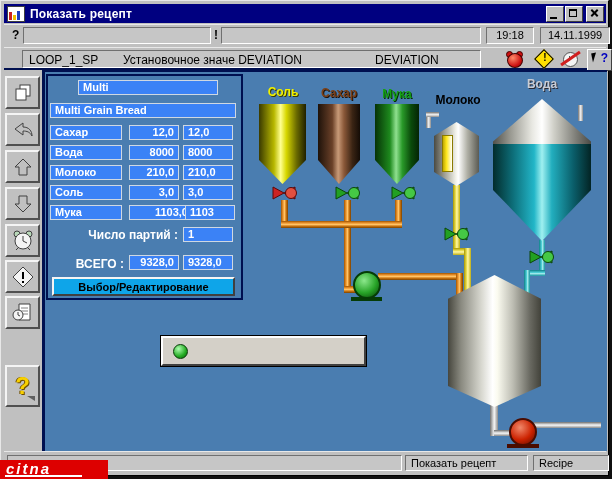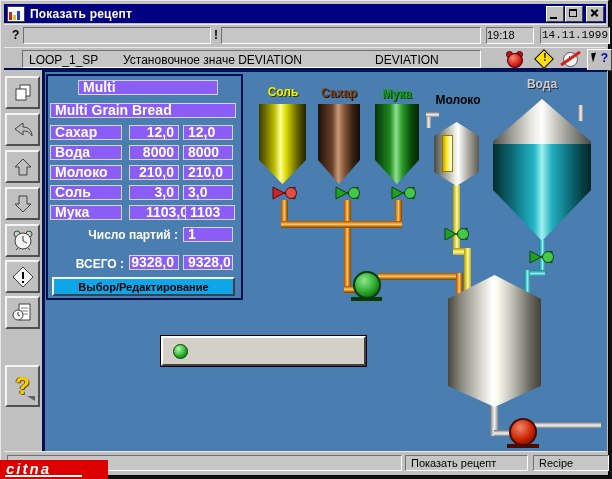--- a/index.html
+++ b/index.html
@@ -52,21 +52,21 @@
     border-top:2px solid #f4f4f4;border-left:2px solid #f4f4f4;border-right:2px solid #505050;border-bottom:2px solid #505050;
     box-sizing:border-box;display:flex;align-items:center;justify-content:center;}
   .toolbtn svg{display:block;}
   .bigq{font-size:24px;font-weight:bold;color:#f8d000;text-shadow:1px 1px 0 #705000, -1px 0 0 #705000;}
   .bigq-arrow{position:absolute;right:3px;bottom:4px;width:0;height:0;border-top:5px solid #606060;border-left:8px solid transparent;}
   
   .canvas{position:absolute;left:41px;top:69px;width:565px;height:381px;background:#4a7db0;
     border-left:3px solid #001050;border-top:2px solid #001050;box-sizing:border-box;}
   
   .panel{position:absolute;left:45px;top:73px;width:197px;height:226px;border:2px solid #001050;background:#4a7db0;box-sizing:border-box;}
-  .blackfield{position:absolute;height:15px;background:#8b5cf6;color:#fff;font-size:14px;font-weight:bold;
+  .blackfield{position:absolute;height:15px;background:#3b82f6;color:#fff;font-size:11px;font-weight:bold;
     border:1px solid #cfd8e2;box-sizing:border-box;line-height:13px;overflow:hidden;white-space:nowrap;}
   .bf-left{padding-left:4px;text-align:left;}
   .bf-right{padding-right:4px;text-align:right;}
   .panel-label{position:absolute;color:#fff;font-size:12px;font-weight:bold;text-align:right;white-space:nowrap;}
   .graybtn{background:#0ea5e9;border-top:2px solid #f4f4f4;border-left:2px solid #f4f4f4;
     border-right:2px solid #404040;border-bottom:2px solid #404040;box-sizing:border-box;
     font-size:11px;font-weight:bold;color:#000;text-align:center;}
   
   .tanklabel{position:absolute;font-size:12px;font-weight:bold;text-align:center;white-space:nowrap;}
   .hopper{position:absolute;clip-path:polygon(0 0,100% 0,100% 70%,50% 100%,0 70%);}
@@ -127,22 +127,22 @@
             <span class="glyph-x2"></span>
           </span>
       </span>
     </div>
 
     <div class="bar infobar">
       <span class="baritem barlabel" style="left:8px;top:3px;">?</span>
       <span class="baritem sunken" style="left:19px;top:2px;width:188px;height:17px;"></span>
       <span class="baritem barlabel" style="left:210px;top:3px;">!</span>
       <span class="baritem sunken" style="left:217px;top:2px;width:260px;height:17px;"></span>
-      <span class="baritem sunken" style="left:482px;top:2px;width:48px;height:17px;text-align:left;line-height:15px;">19:18</span>
-      <span class="baritem sunken" style="left:536px;top:2px;width:70px;height:17px;text-align:center;line-height:15px;font-family:Liberation Mono, monospace;">14.11.1999</span>
+      <span class="baritem sunken" style="left:482px;top:2px;width:48px;height:17px;text-align:center;line-height:15px;">19:18</span>
+      <span class="baritem sunken" style="left:536px;top:2px;width:70px;height:17px;text-align:center;line-height:15px;">14.11.1999</span>
     </div>
 
     <div class="bar alarmbar">
       <span class="baritem sunken" style="left:18px;top:2px;width:459px;height:18px;">
         <span class="baritem" style="left:6px;top:2px;font-size:12px;">LOOP_1_SP</span>
         <span class="baritem" style="left:100px;top:2px;font-size:12px;">Установочное значе DEVIATION</span>
         <span class="baritem" style="left:352px;top:2px;font-size:12px;">DEVIATION</span>
       </span>
       <span class="baritem sicon alarm-red" style="left:500px;top:1px;">
         <span class="ear e1"></span><span class="ear e2"></span><span class="bell"></span>

